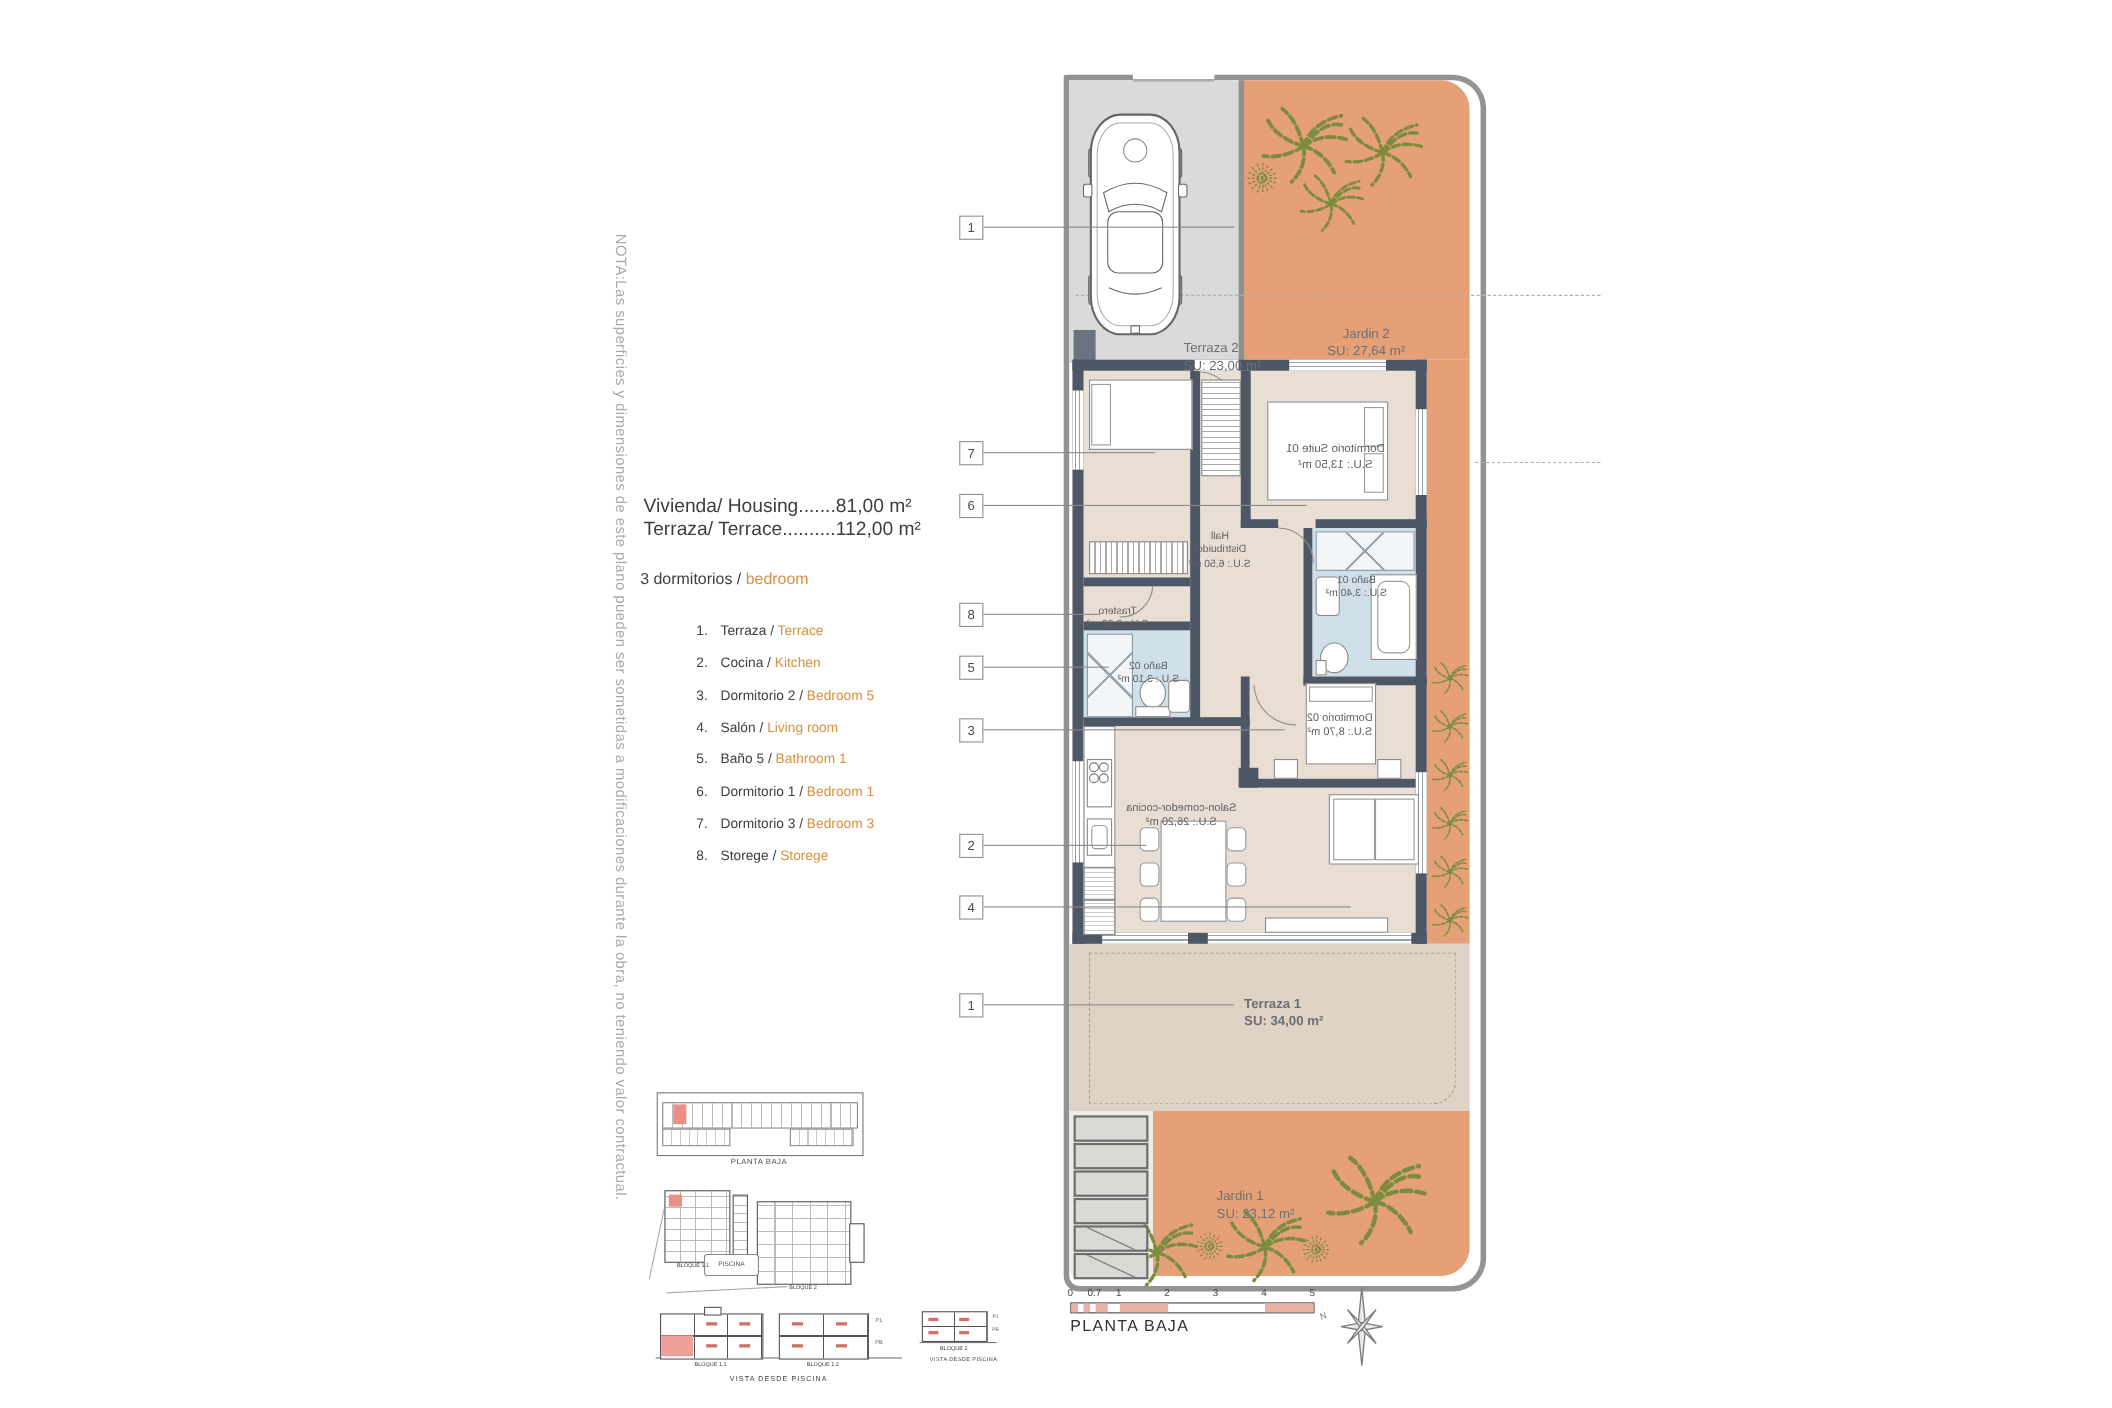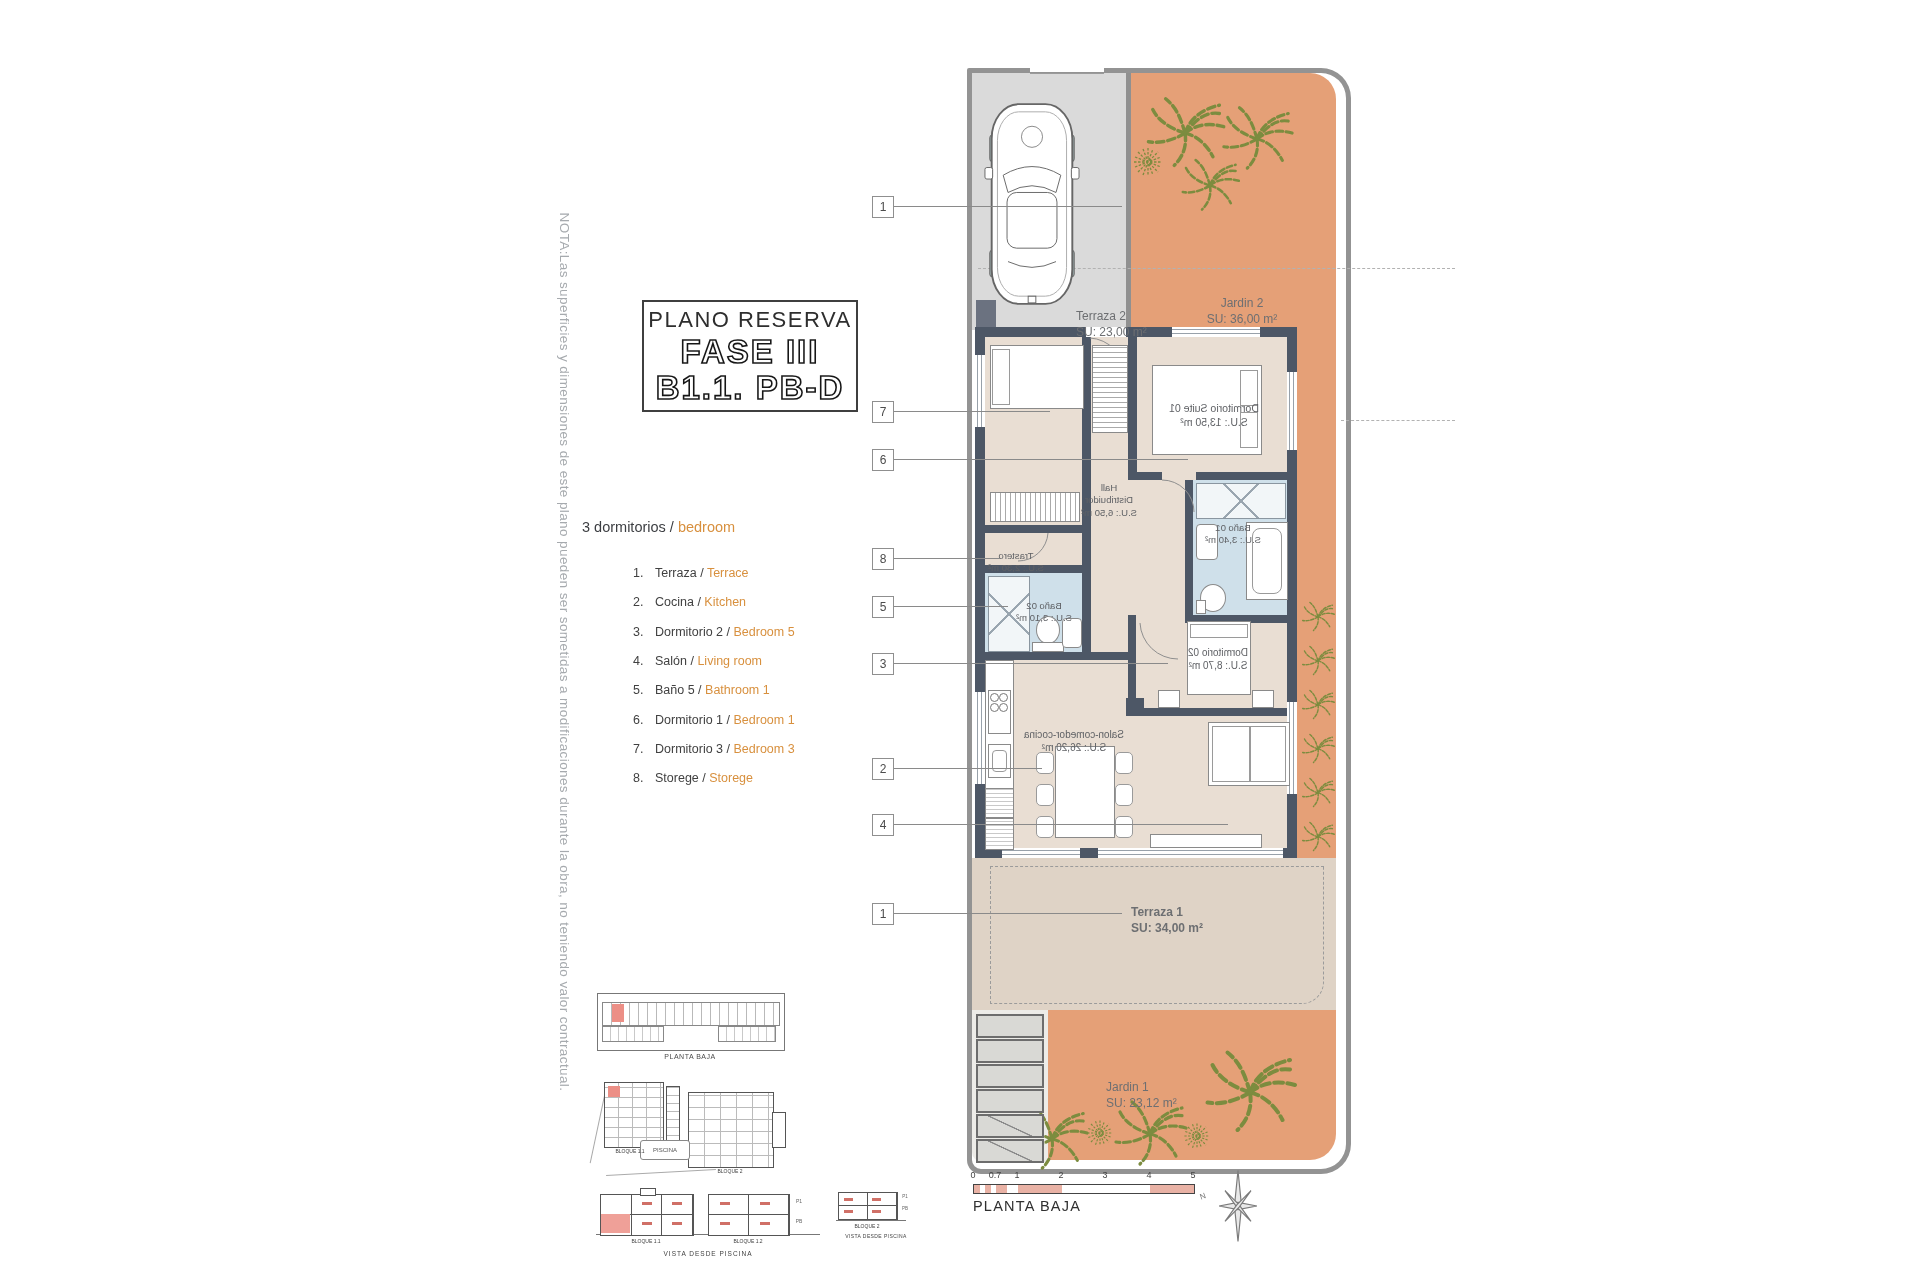--- a/index.html
+++ b/index.html
@@ -68,26 +68,25 @@
     <g id="bush" fill="none" stroke="#7C8C3F" stroke-width="1.3" stroke-dasharray="2.5 1.5">
       <path d="M0,-14 L0,14 M-14,0 L14,0 M-10,-10 L10,10 M-10,10 L10,-10 M-13,-5 L13,5 M-5,-13 L5,13 M-13,5 L13,-5 M-5,13 L5,-13"></path>
     </g>
   </defs>
 </svg>
 
 <div id="sheet">
 
   <div class="note-vert">NOTA:Las superficies y dimensiones de este plano pueden ser sometidas a modificaciones durante la obra, no teniendo valor contractual.</div>
 
-  <div class="title-box">
-    <div class="title-line1">PLANO RESERVA</div>
-    <div class="title-outline">FASE III</div>
-    <div class="title-outline">B1.1. PB-D</div>
-  </div>
-
+
+  <div class="area-lines">
+    <div>Vivienda/ Housing.......81,00 m²</div>
+    <div>Terraza/ Terrace..........112,00 m²</div>
+  </div>
 
   <div class="dorm-line">
     <span>3 dormitorios /</span>
     <span class="orange">bedroom</span>
   </div>
 
   <div class="legend-row" style="top:566px"><span class="num">1.</span><span>Terraza /</span> <span class="orange">Terrace</span></div>
   <div class="legend-row" style="top:595px"><span class="num">2.</span><span>Cocina /</span> <span class="orange">Kitchen</span></div>
   <div class="legend-row" style="top:625px"><span class="num">3.</span><span>Dormitorio 2 /</span> <span class="orange">Bedroom 5</span></div>
   <div class="legend-row" style="top:654px"><span class="num">4.</span><span>Salón /</span> <span class="orange">Living room</span></div>
@@ -270,21 +269,21 @@
   <div class="planter" style="left:976px;top:1089px;width:64px;height:20px;"></div>
   <div class="planter" style="left:976px;top:1114px;width:64px;height:20px;background:linear-gradient(25deg,#D9D9D5 48%,#8a8a8a 49% 51%,#D9D9D5 52%);"></div>
   <div class="planter" style="left:976px;top:1139px;width:64px;height:20px;background:linear-gradient(25deg,#D9D9D5 48%,#8a8a8a 49% 51%,#D9D9D5 52%);"></div>
 
   <div class="plabel plain" style="left:1076px;top:293px;">
     <div>Terraza 2</div>
     <div>SU: 23,00 m²</div>
   </div>
   <div class="plabel plain" style="left:1196px;top:280px;width:92px;text-align:center;">
     <div>Jardin 2</div>
-    <div>SU: 36,00 m²</div>
+    <div>SU: 27,64 m²</div>
   </div>
   <div class="plabel mir" style="left:1148px;top:386px;width:132px;font-size:10.5px;">
     <div>Dormitorio Suite 01</div>
     <div>S.U.: 13,50 m²</div>
   </div>
   <div class="plabel mir" style="left:1072px;top:466px;width:74px;font-size:9.5px;">
     <div>Hall</div>
     <div>Distribuidor</div>
     <div>S.U.: 6,50 m²</div>
   </div>

